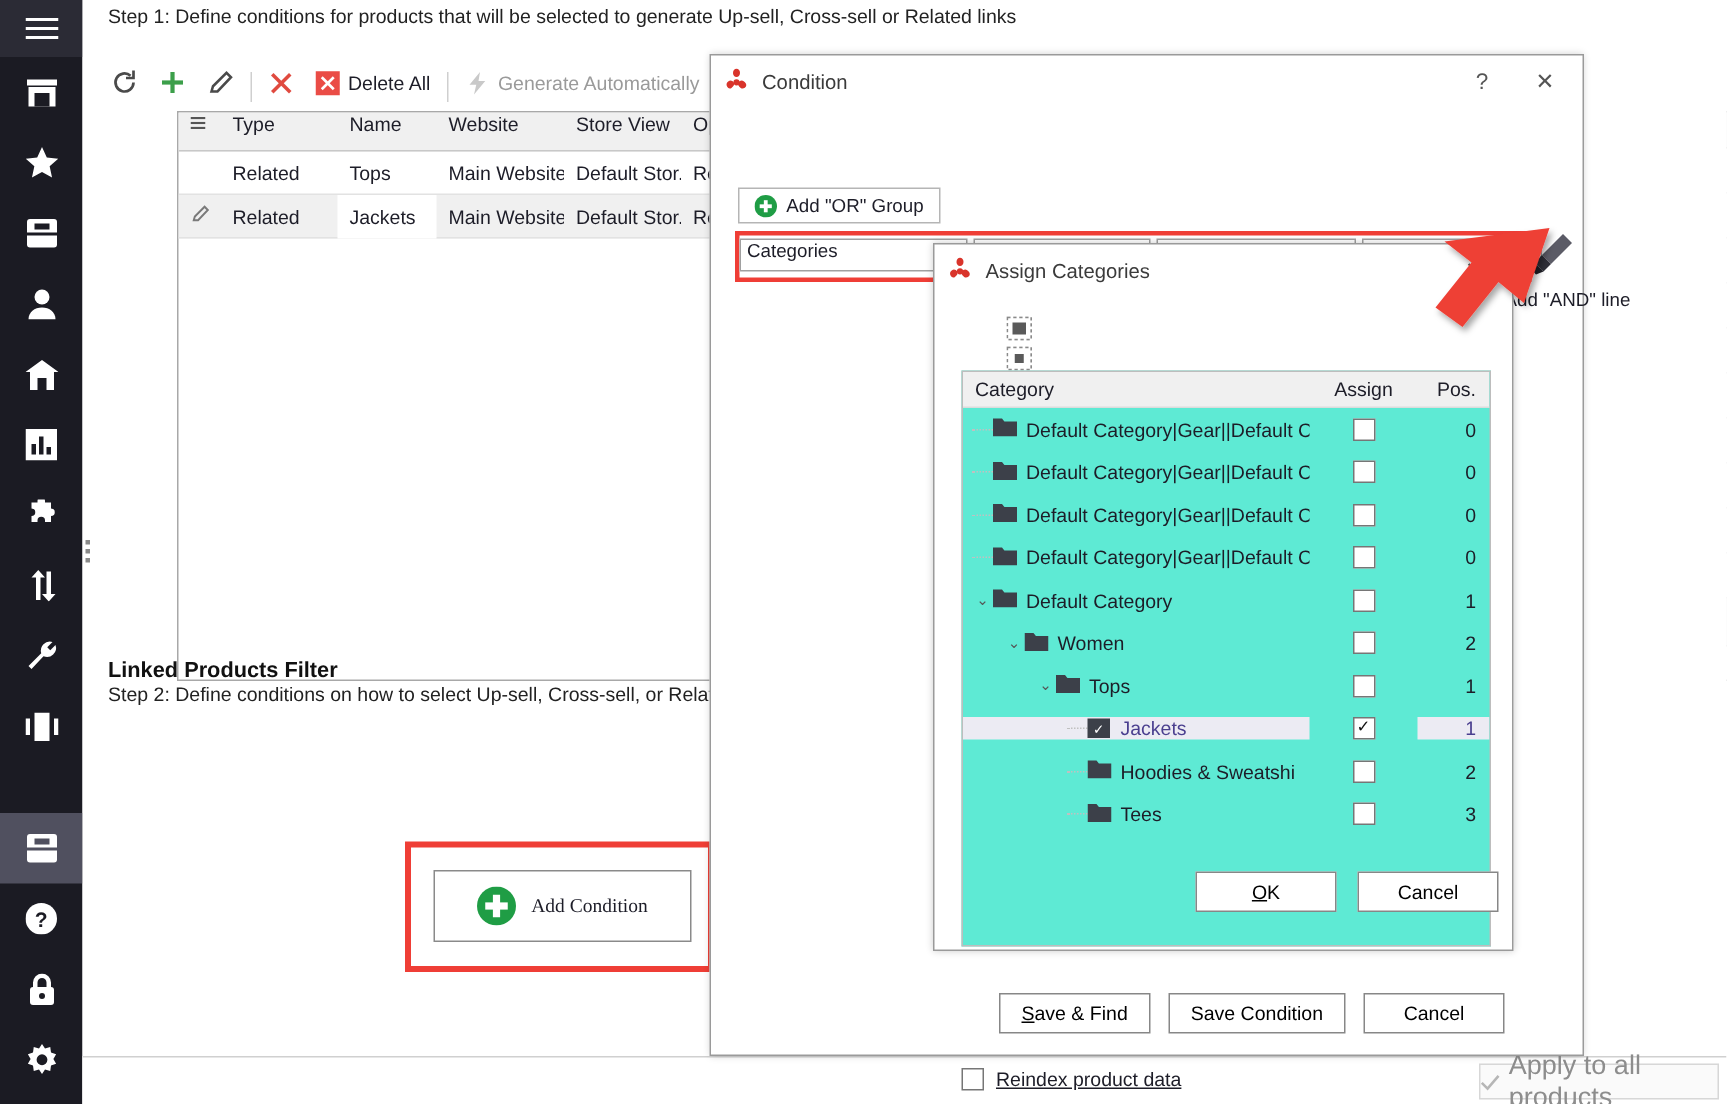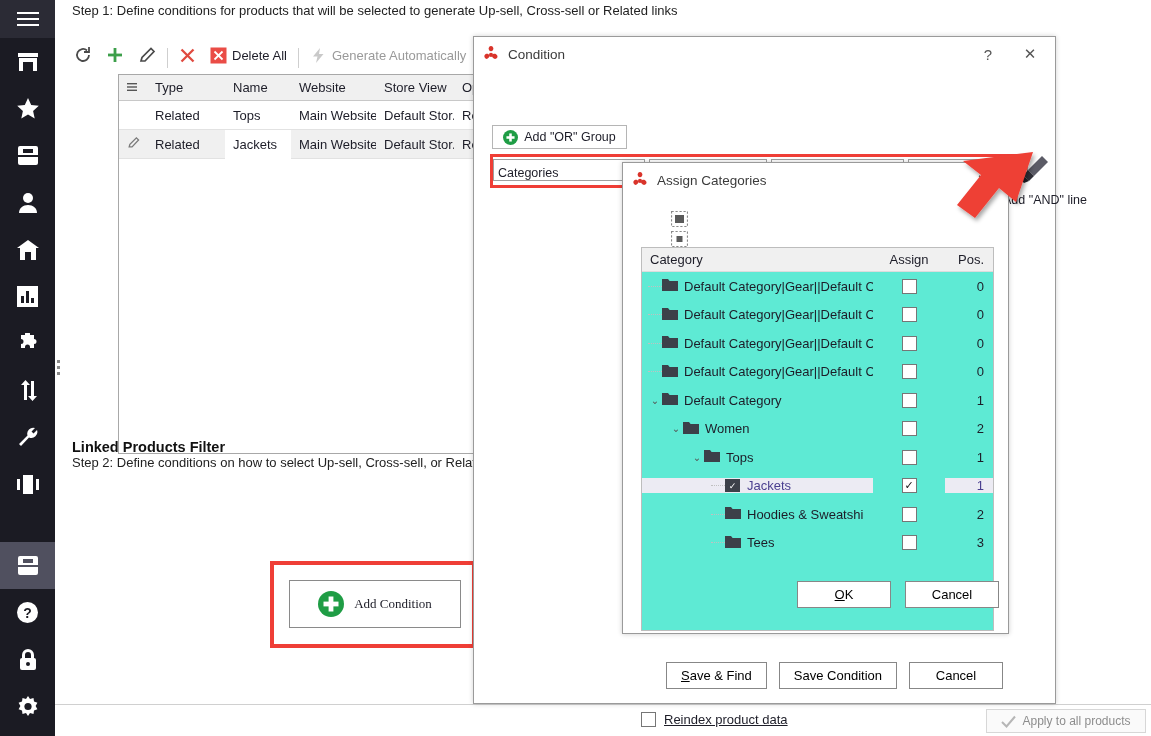--- a/index.html
+++ b/index.html
@@ -59,21 +59,21 @@
   .tbtn { display:flex; align-items:center; gap:5px; padding:0 7px; height:26px; cursor:default; }
   .tbtn.dis { color:#9a9a9a; }
   .tsep { width:1px; height:20px; background:#cfcfcf; margin:0 4px; }
   
   #grid1 {
     position:absolute; left:63px; top:74px; width:410px; height:380px;
     border:1px solid #a8a8a8; background:#fff; overflow:hidden;
   }
   #grid1 .ghdr {
     height:26px; background:#f0f0f0; border-bottom:1px solid #c8c8c8;
-    display:flex; align-items:center; font-size:13px;
+    display:flex; align-items:flex-start; font-size:13px;
   }
   #grid1 .ghdr .c { padding-left:8px; }
   #grid1 .grow {
     height:29px; border-bottom:1px solid #e2e2e2;
     display:flex; align-items:center; font-size:13px;
   }
   #grid1 .grow.alt { background:#f0f0f0; }
   #grid1 .grow .c { padding-left:8px; overflow:hidden; white-space:nowrap; }
   .cw0 { width:28px; flex:0 0 28px; }
   .cw1 { width:78px; flex:0 0 78px; }
@@ -97,21 +97,21 @@
     font-size:13px;
   }
   
   #bottombar {
     position:absolute; left:0; bottom:0; width:1096px; height:32px;
     border-top:1px solid #d0d0d0; background:#fff;
   }
   #apply-btn {
     position:absolute; right:5px; top:4px; width:160px; height:24px;
     border:1px solid #d7d7d7; background:#fafafa; color:#8d8d8d;
-    display:flex; align-items:center; justify-content:center; gap:6px; font-size:12px;
+    display:flex; align-items:center; justify-content:center; gap:6px; font-size:18px;
   }
   
   #dlg-condition {
     position:absolute; left:473px; top:36px; width:583px; height:668px;
     background:#ffffff; border:1px solid #9a9a9a;
     box-shadow:0 0 5px rgba(0,0,0,.18);
   }
   .dlg-title {
     height:34px; display:flex; align-items:center; padding:0 8px; gap:8px;
     font-size:13.5px; color:#3b3b3b;
@@ -127,21 +127,21 @@
   
   #cond-row-hl {
     position:absolute; left:16px; top:117px; width:531px; height:34px;
     border:3px solid #ef3e36;
   }
   #cond-row {
     position:absolute; left:19px; top:122px; display:flex; gap:4px; align-items:center;
   }
   .combo {
     height:22px; border:1px solid #a0a0a0; background:#fff;
-    display:flex; align-items:flex-end; font-size:12.5px; padding-left:4px;
+    display:flex; align-items:flex-start; font-size:12.5px; padding-left:4px;
   }
   .combo .lbl { flex:1; white-space:nowrap; overflow:hidden; }
   .combo .arw { width:16px; text-align:center; font-size:8px; color:#333; }
   .combo .dots { width:20px; text-align:center; color:#333; letter-spacing:1px; }
   
   #add-and {
     position:absolute; left:490px; top:152px; width:133px; height:22px;
     display:flex; align-items:center; gap:6px; font-size:12.5px; padding-left:18px;
   }
   #and-conn {

